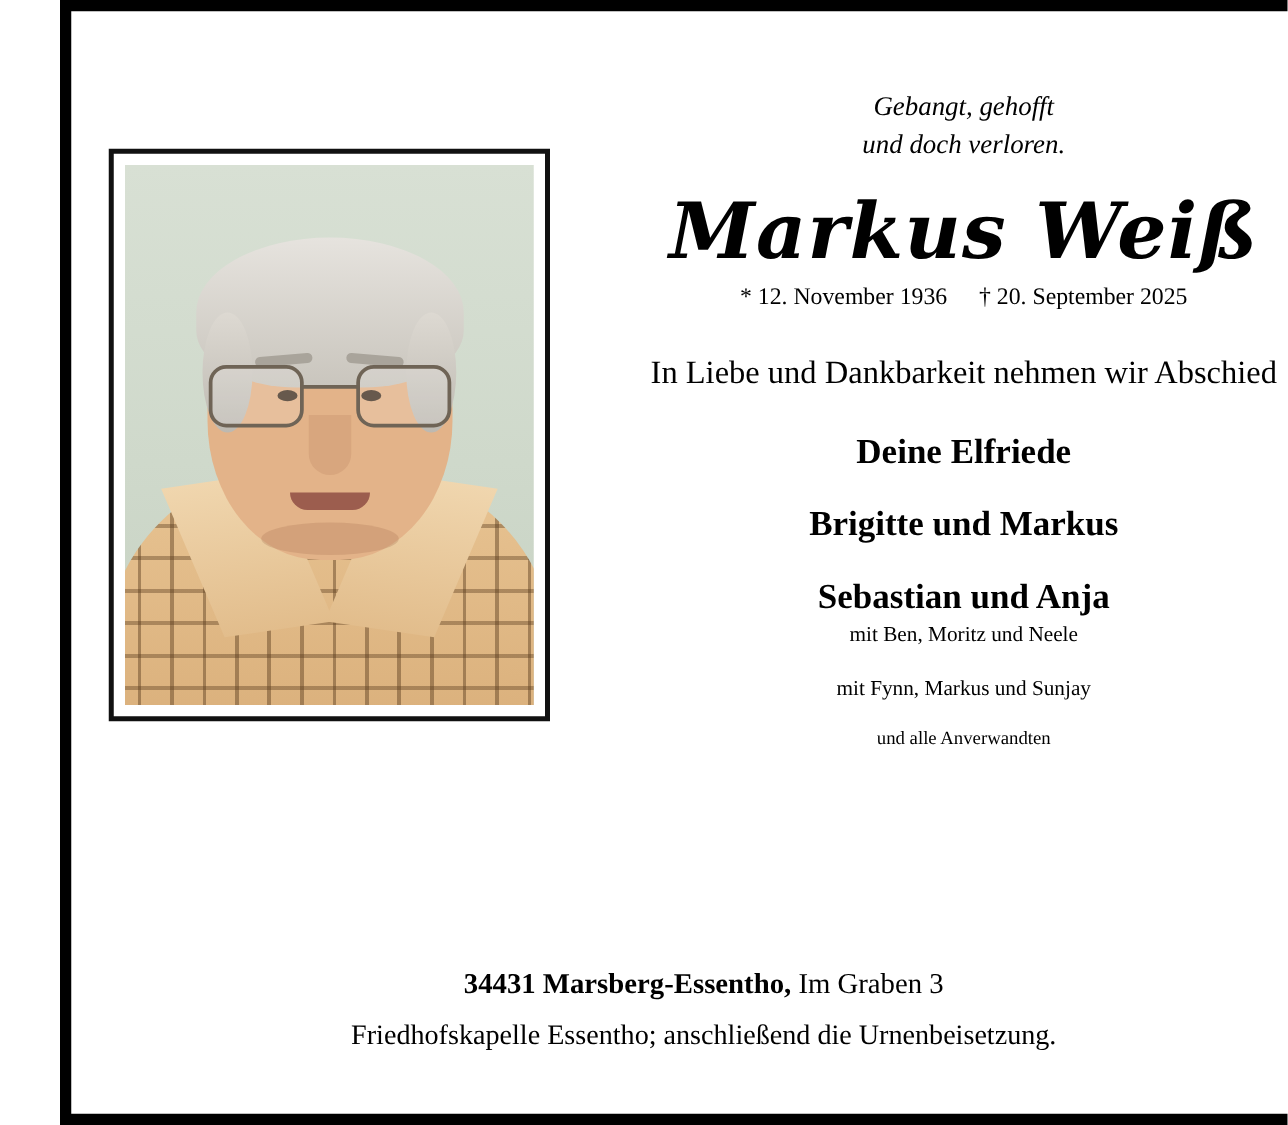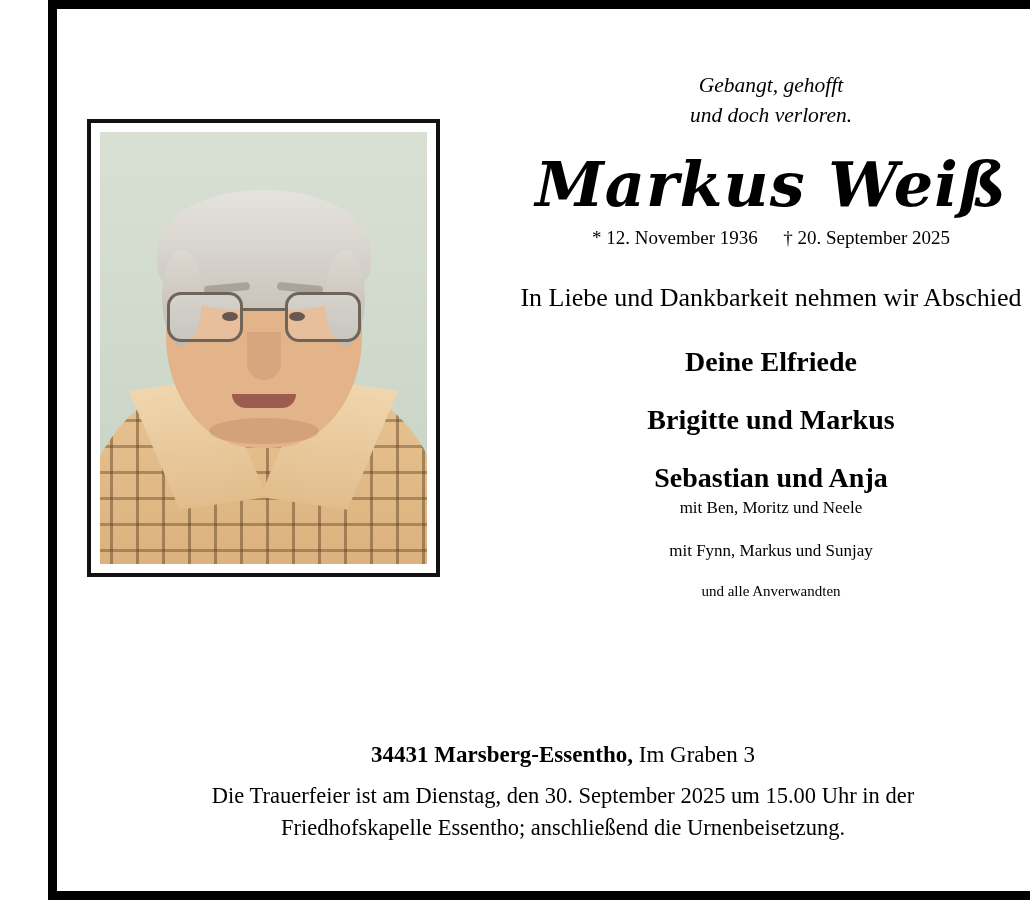--- a/index.html
+++ b/index.html
@@ -346,19 +346,18 @@
 
       <div class="mourner-closing">und alle Anverwandten</div>
     </div>
 
     <div class="footer">
       <div class="address-line">
         <span class="city">34431 Marsberg-Essentho,</span>
         <span>Im Graben 3</span>
       </div>
       <div class="service-text">
-        <span>Die Trauerfeier ist am Dienstag, den 30. September 2025 um 15.00 Uhr in der</span>
         <span>Friedhofskapelle Essentho; anschließend die Urnenbeisetzung.</span>
       </div>
     </div>
 
   </div>
 </div>
 
 </body></html>

